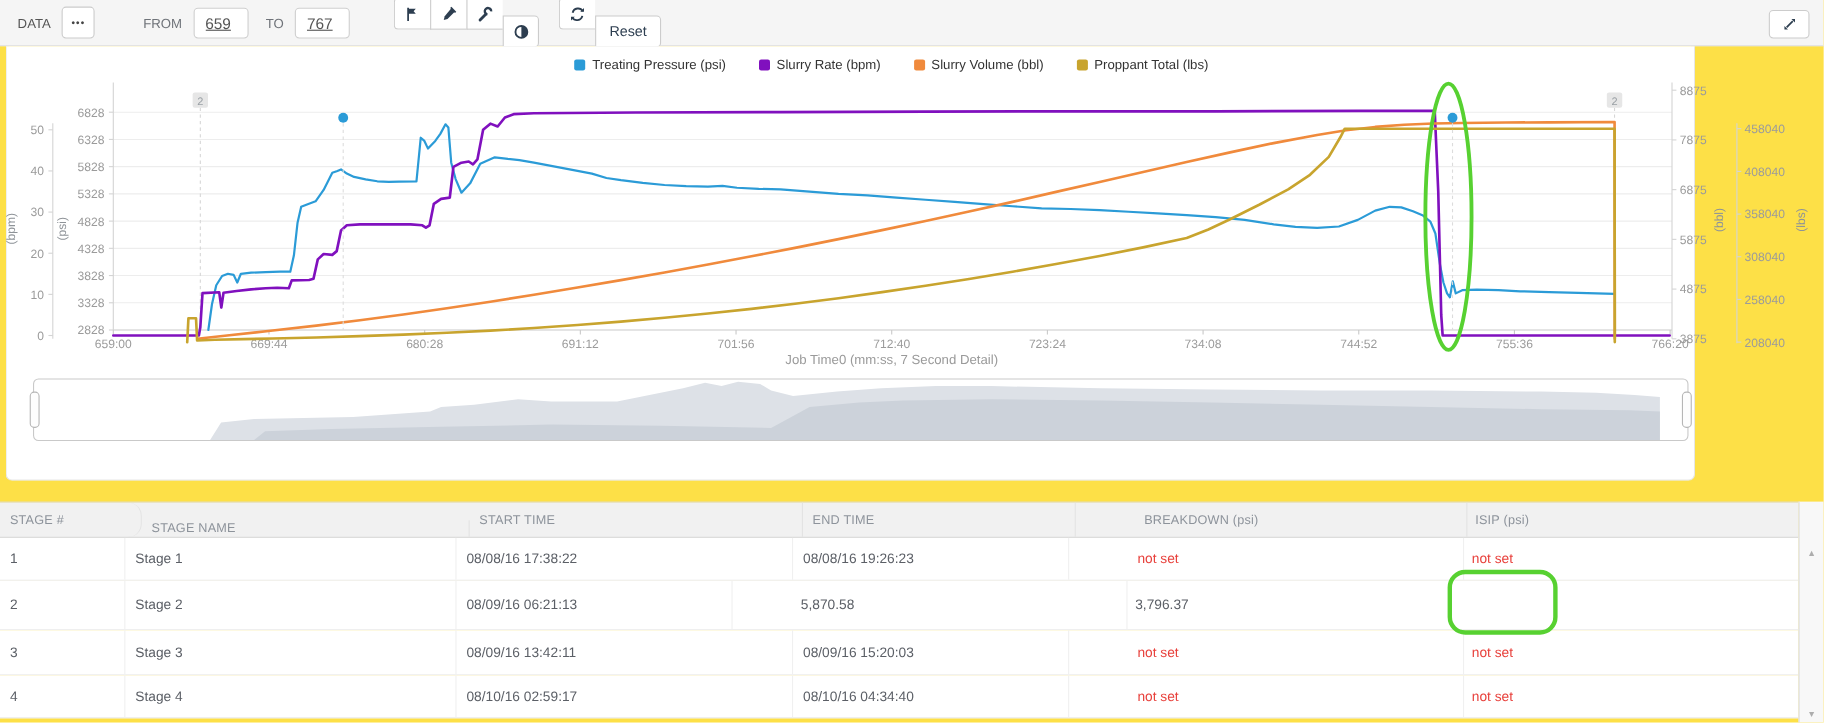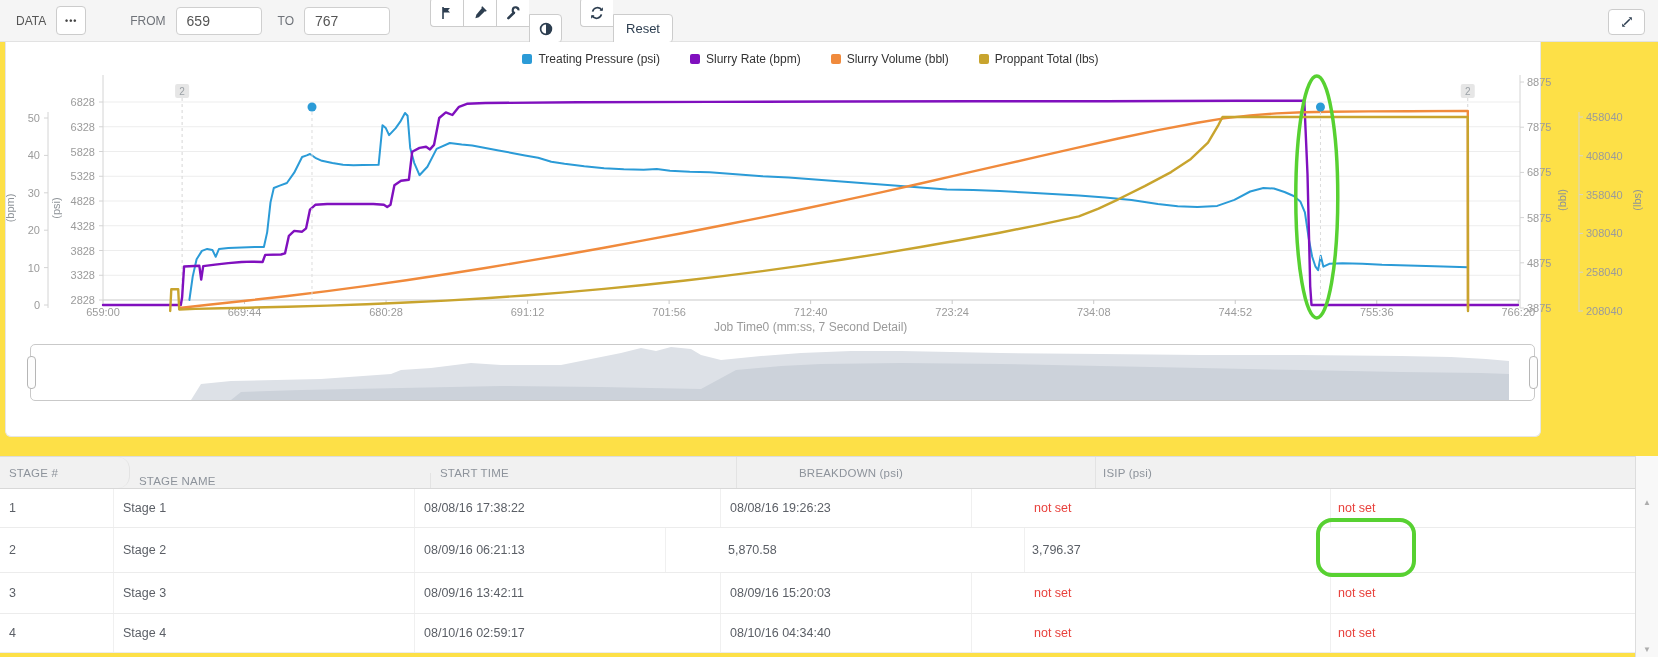--- a/index.html
+++ b/index.html
@@ -5,23 +5,23 @@
   html,body{margin:0;padding:0;background:#fff;}
   *{box-sizing:border-box;}
   #page{position:relative;width:1658px;height:657px;background:#fde047;
         font-family:"Liberation Sans",sans-serif;overflow:hidden;}
 
   
   .toolbar{position:absolute;left:0;top:0;width:1658px;height:42px;
            background:#f5f5f5;border-bottom:1px solid #e2e2e2;
            display:flex;align-items:center;padding-left:16px;}
   .tb-label{font-size:12px;color:#6f7379;margin-right:10px;}
-  .tb-input{width:86px;height:28px;border:1px solid #cfcfcf;border-radius:4px;
+  .tb-input{width:50px;height:28px;border:1px solid #cfcfcf;border-radius:4px;
             background:#fff;font-size:14px;color:#555;padding:0 10px;
-            font-family:"Liberation Sans",sans-serif;margin-right:16px;}
+            font-family:"Liberation Sans",sans-serif;margin-right:16px;text-decoration:underline;}
   .btn{height:29px;background:#fff;border:1px solid #cccccc;color:#2d3e50;
        font-size:13px;display:flex;align-items:center;justify-content:center;
        cursor:pointer;}
   .more-btn{width:30px;border-radius:4px;margin-right:44px;font-size:9px;
             letter-spacing:1px;color:#444;font-weight:bold;}
   .btn-group{display:flex;margin-right:18px;}
   .btn-group .btn{border-radius:0;border-right-width:0;width:33px;}
   .btn-group .btn:first-child{border-radius:4px 0 0 4px;}
   .btn-group .btn:last-child{border-radius:0 4px 4px 0;border-right-width:1px;margin-top:16px;}
   .btn-group .btn.text-btn{width:auto;padding:0 12px;}
@@ -286,20 +286,21 @@
     </svg>
     <div class="nav-handle left"></div>
     <div class="nav-handle right"></div>
   </div>
 
   <div class="stage-table" id="stage-table">
       <div class="t-header">
         <div class="th" style="width: 130px; border-radius: 12px;">STAGE #</div>
         <div class="th" style="width: 301px; margin-top: 16px;">STAGE NAME</div>
         <div class="th" style="width: 306px;">START TIME</div>
+        <div class="th" style="width: 251px;">END TIME</div>
         <div class="th pad-bd" style="width: 359px;">BREAKDOWN (psi)</div>
         <div class="th pad-isip" style="width: 304px;">ISIP (psi)</div>
       </div>
       <div class="t-row" style="height: 39px;">
         <div class="td" style="width: 114px;">1</div>
         <div class="td" style="width: 301px;">Stage 1</div>
         <div class="td" style="width: 306px;">08/08/16 17:38:22</div>
         <div class="td" style="width: 251px;">08/08/16 19:26:23</div>
         <div class="td pad-bd not-set" style="color: rgb(232, 65, 60); width: 359px;">not set</div>
         <div class="td pad-isip not-set" style="color: rgb(232, 65, 60); width: 304px;">not set</div>

